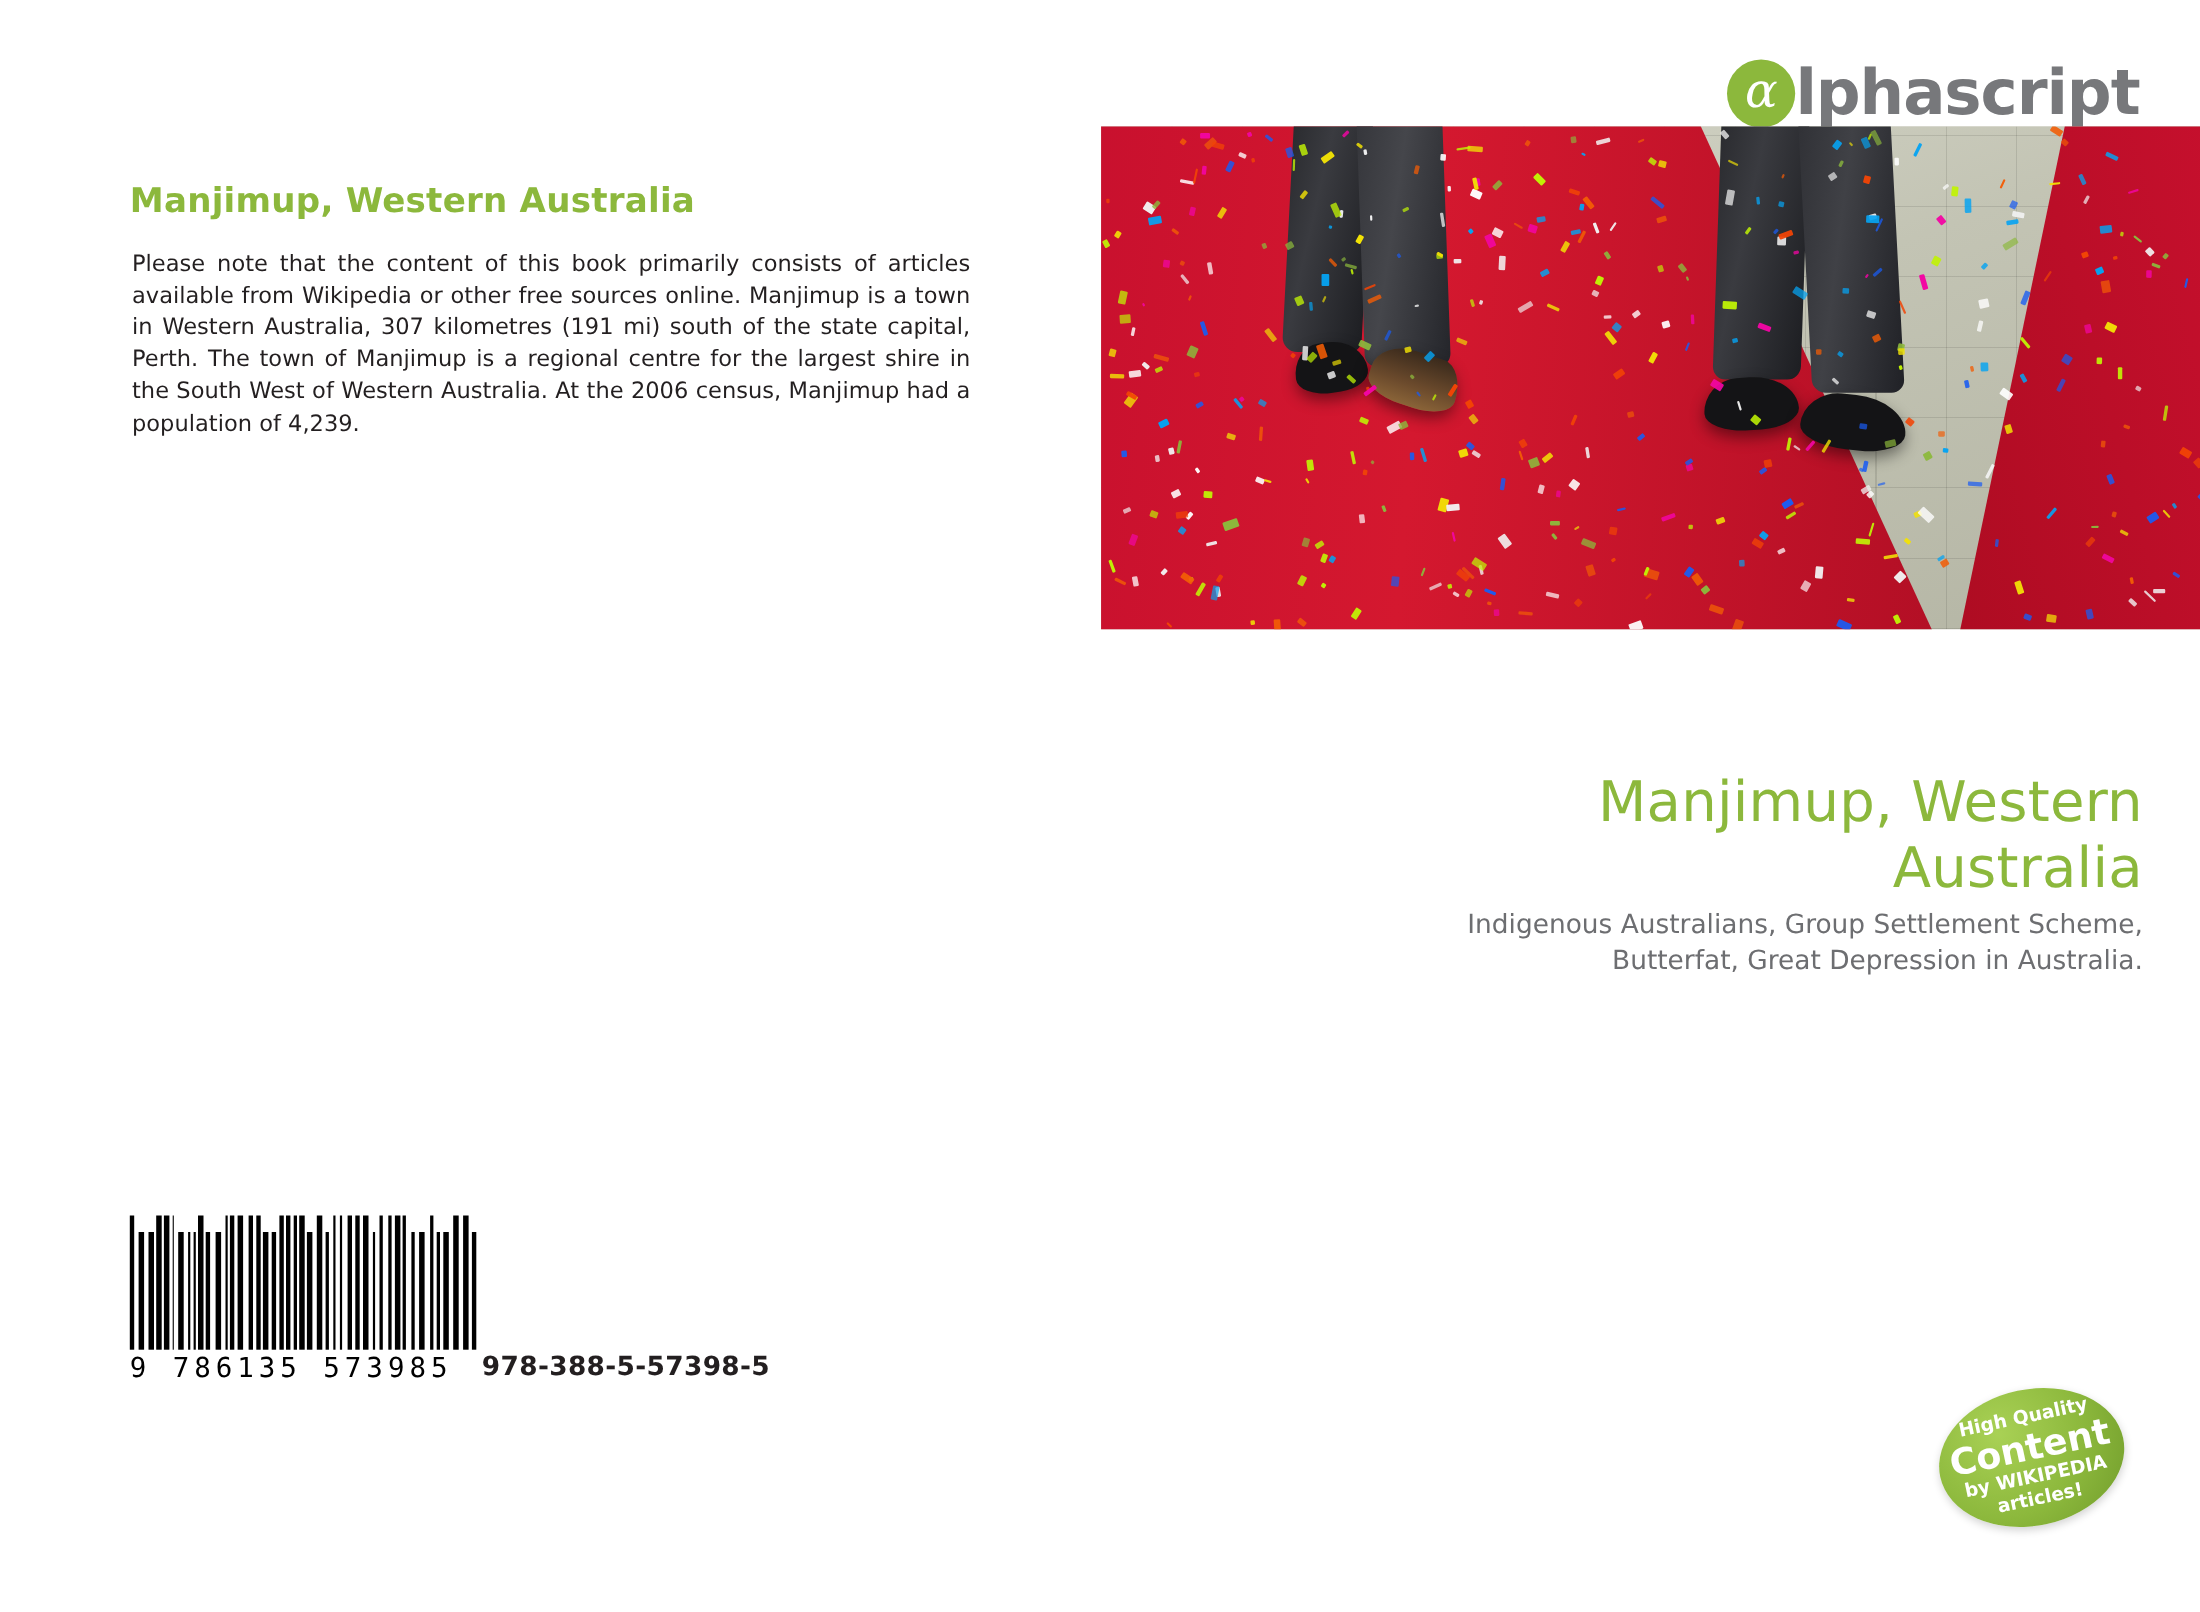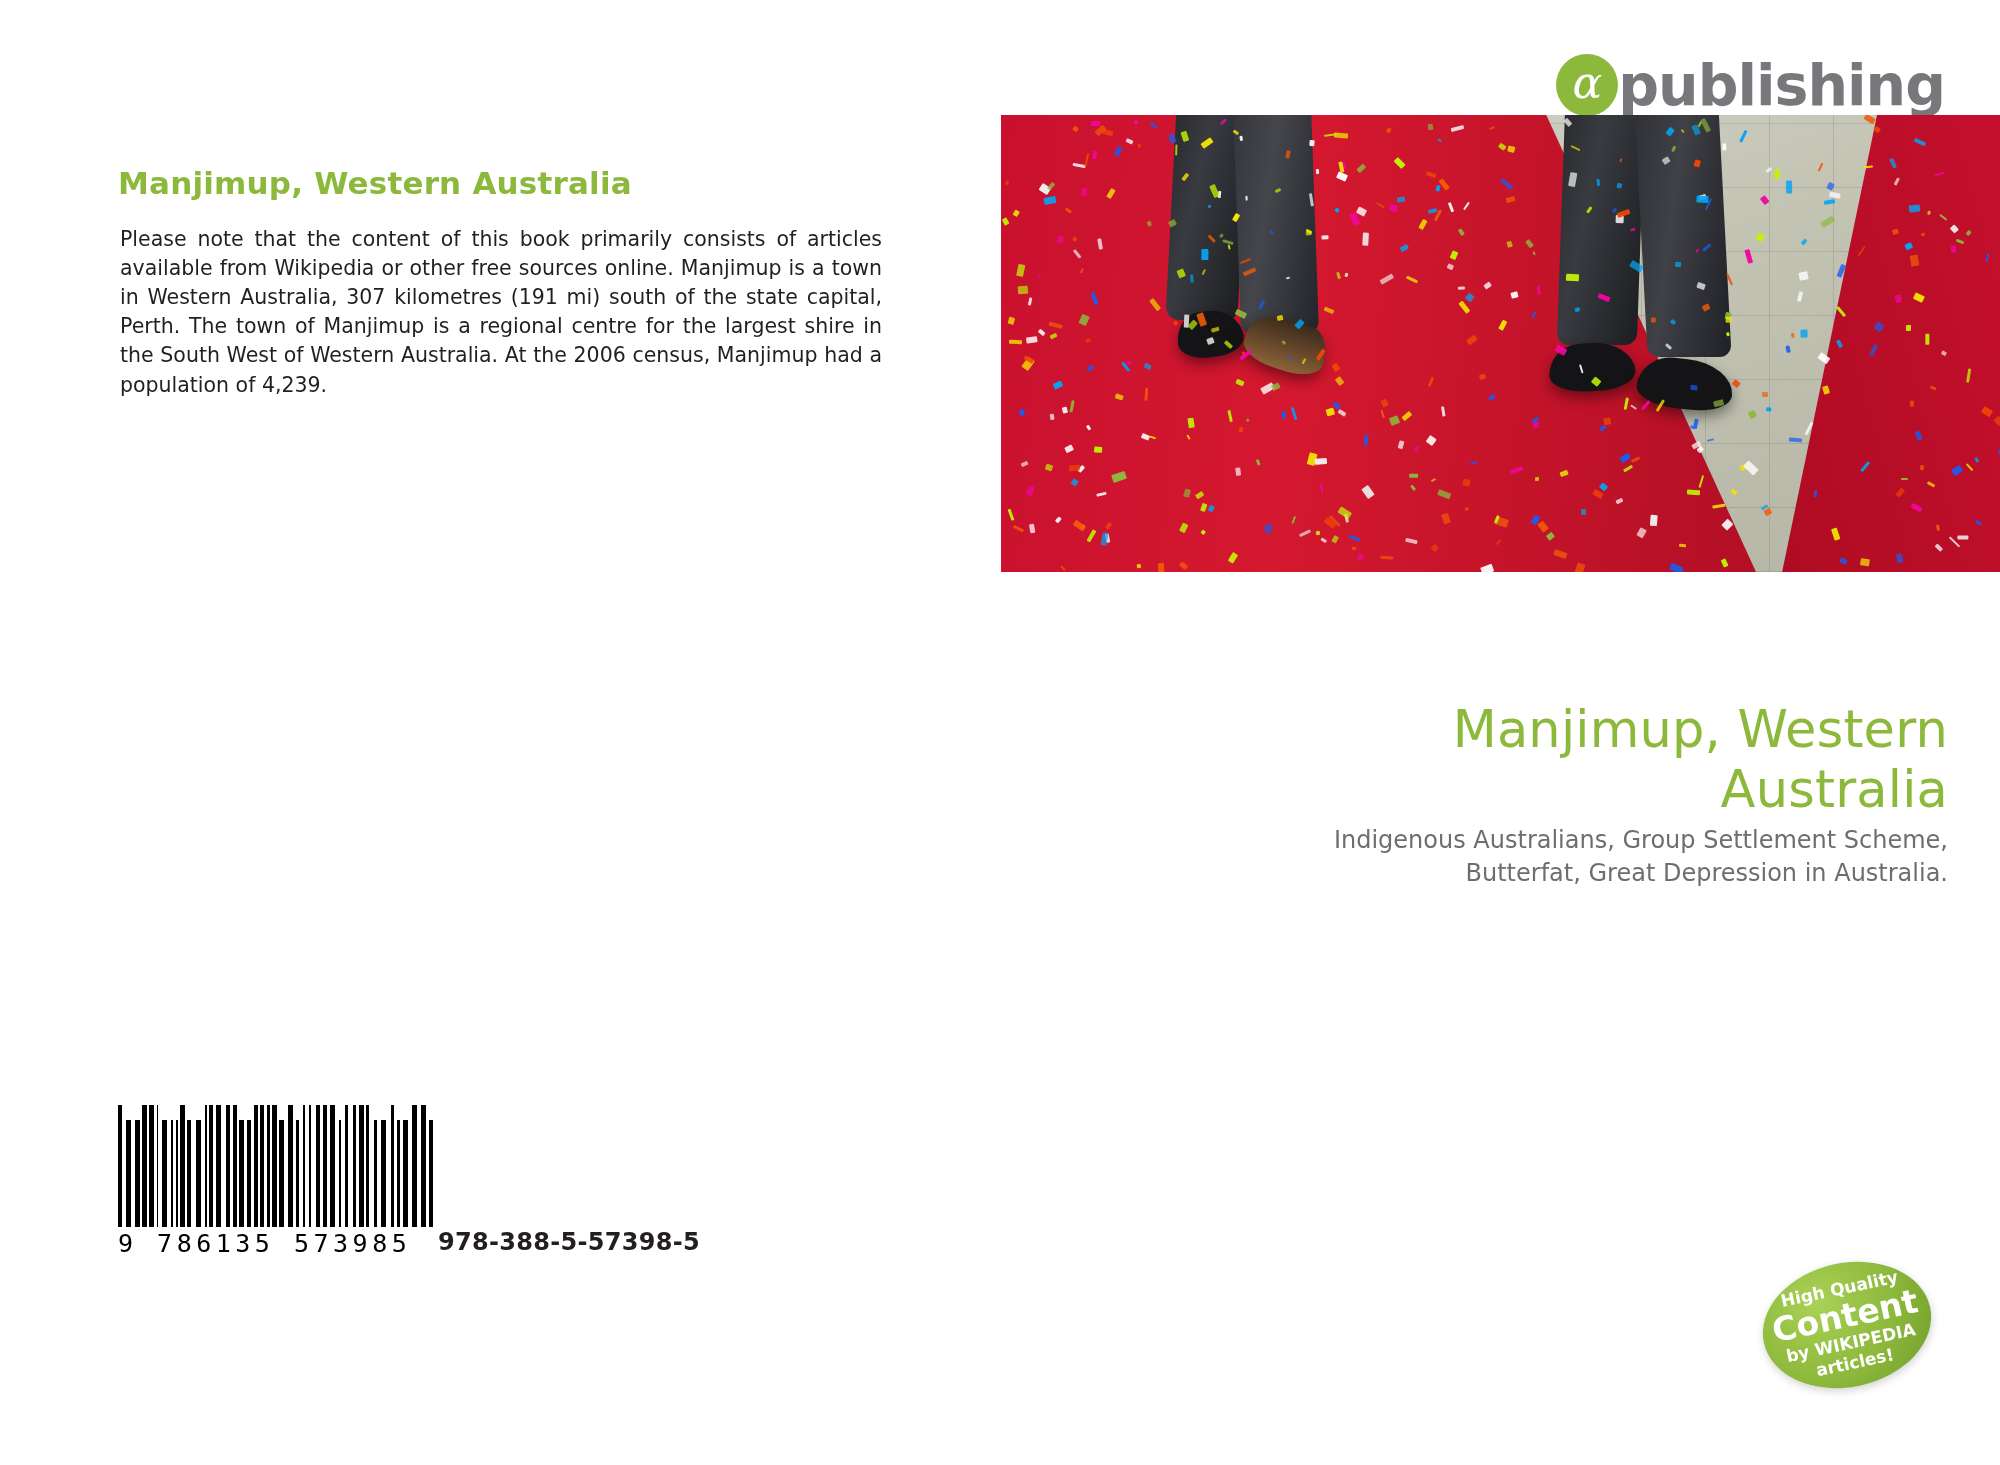--- a/index.html
+++ b/index.html
@@ -349,21 +349,21 @@
         </div>
       <div class="barcode-digits">9 786135 573985</div>
     </div>
     <div class="isbn-text">978-388-5-57398-5</div>
   </div>
 
   <div class="front-cover">
 
     <div class="publisher-logo">
       <span class="logo-mark">α</span>
-      <span class="logo-alpha">publishing</span>
+      <span class="logo-alpha">lphascript</span>
     </div>
 
     <div class="cover-photo">
       <div class="photo-floor"></div>
       <div class="photo-carpet"></div>
       <div class="photo-carpet2"></div>
       <div class="leg l1"></div>
       <div class="leg l2"></div>
       <div class="leg l3"></div>
       <div class="leg l4"></div>

